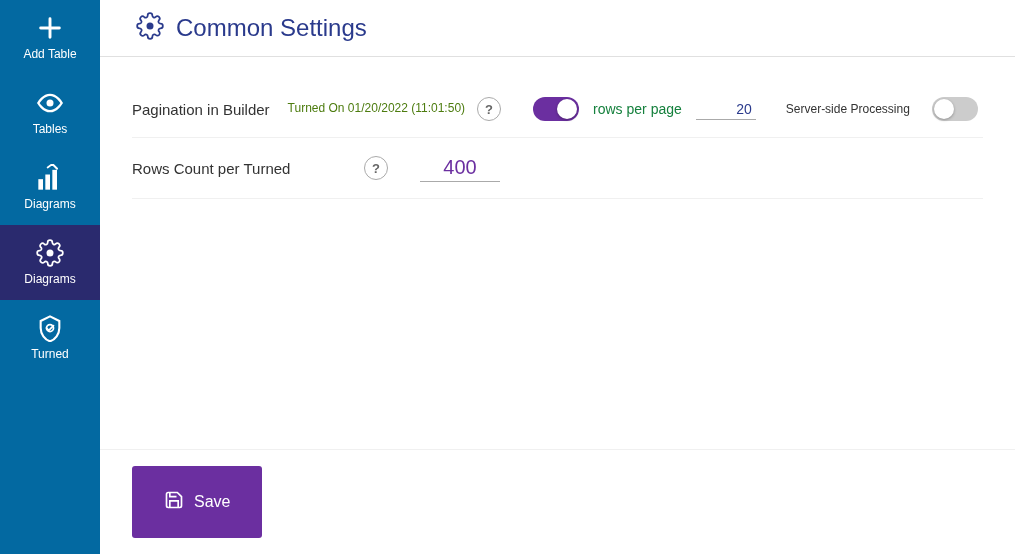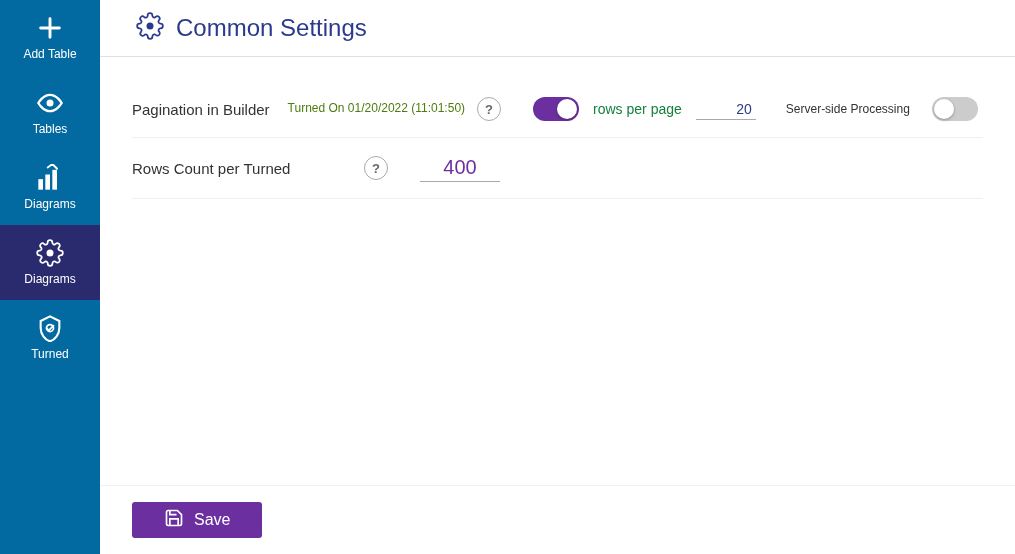--- a/index.html
+++ b/index.html
@@ -181,21 +181,21 @@
     
     .footer {
       padding: 16px 32px;
       background: #fff;
       border-top: 1px solid #f0f0f0;
     }
     .save-button {
       background: #6b2fa0;
       color: #fff;
       border: none;
-      padding: 6px 32px;
+      padding: 24px 32px;
       font-size: 16px;
       cursor: pointer;
       display: flex;
       align-items: center;
       gap: 10px;
       border-radius: 3px;
     }
     .save-icon svg { width: 20px; height: 20px; fill: #fff; }
   </style>
 </head>

